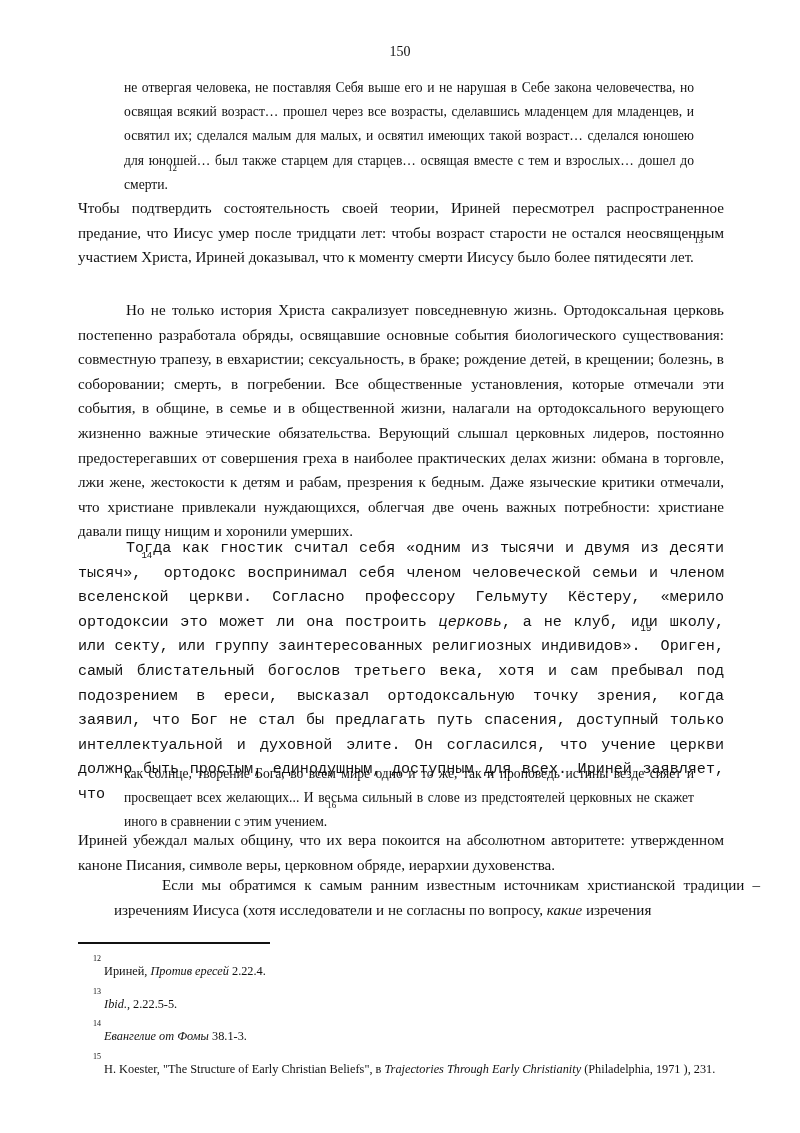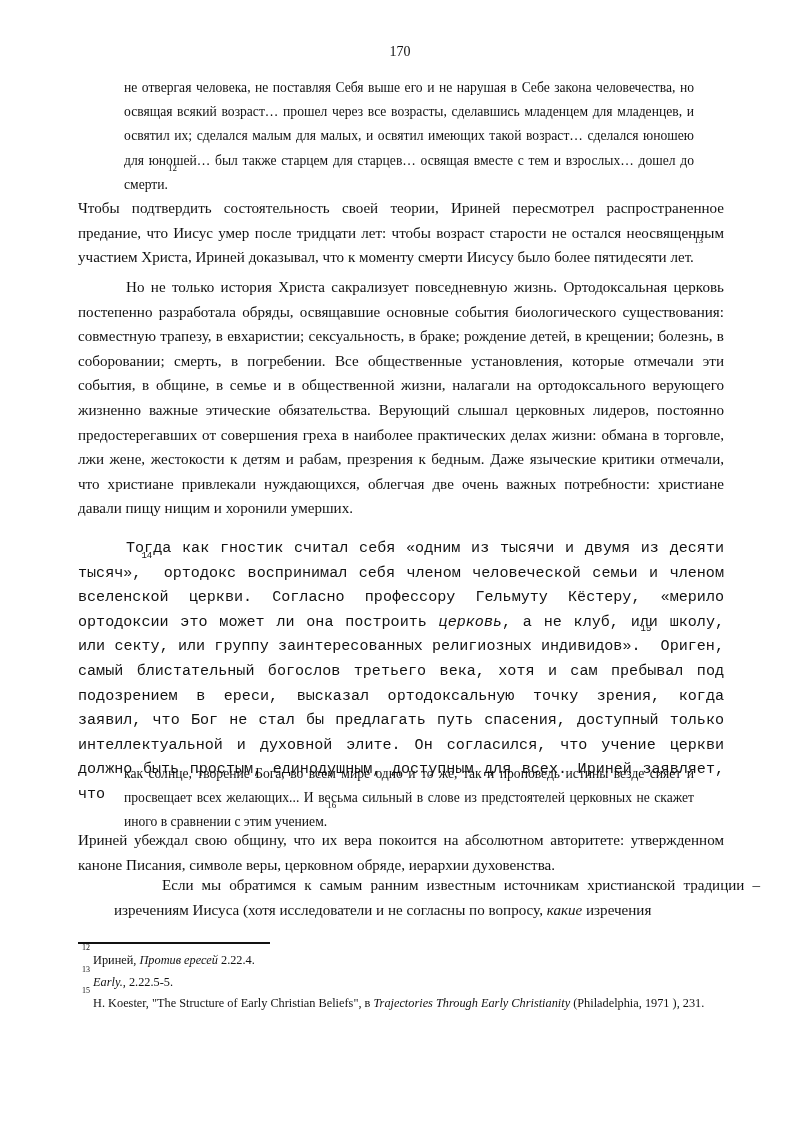--- a/index.html
+++ b/index.html
@@ -37,21 +37,21 @@
   .body-p {
     position: absolute;
     left: 78px;
     width: 646px;
     font-size: 15.1px;
     line-height: 24.6px;
     text-align: justify;
   }
   .indent { text-indent: 48px; }
   .p1 { top: 196px; }
-  .p2 { top: 275px; }
+  .p2 { top: 298px; }
   .p3 { top: 536px; font-family: Liberation Mono, monospace; }
   .p4 { top: 828px; }
   .p5 { top: 873px; margin-left: 36px; }
   sup {
     font-size: 9px;
     vertical-align: top;
     position: relative;
     top: -5px;
     line-height: 0;
   }
@@ -68,45 +68,46 @@
     top: 948px;
     left: 78px;
     width: 660px;
     font-size: 12.3px;
     line-height: 17.6px;
   }
   .fn sup {
     font-size: 8px;
     top: -4px;
   }
-  .fn { margin: 4px; }
+  .fn { margin: 15px; }
   i { font-style: italic; }
 </style>
 </head>
 <body>
 
 <div>
 
-  <div class="page-number">170</div>
+  <div class="page-number">150</div>
 
   <div class="quote quote-1"><span>не отвергая человека, не поставляя Себя выше его и не нарушая в Себе закона человечества, но освящая всякий возраст… прошел через все возрасты, сделавшись младенцем для младенцев, и освятил их; сделался малым для малых, и освятил имеющих такой возраст… сделался юношею для юношей… был также старцем для старцев… освящая вместе с тем и взрослых… дошел до смерти.</span><sup>12</sup></div>
 
   <div class="body-p p1"><span>Чтобы подтвердить состоятельность своей теории, Ириней пересмотрел распространенное предание, что Иисус умер после тридцати лет: чтобы возраст старости не остался неосвященным участием Христа, Ириней доказывал, что к моменту смерти Иисусу было более пятидесяти лет.</span><sup>13</sup></div>
 
   <div class="body-p indent p2"><span>Но не только история Христа сакрализует повседневную жизнь. Ортодоксальная церковь постепенно разработала обряды, освящавшие основные события биологического существования: совместную трапезу, в евхаристии; сексуальность, в браке; рождение детей, в крещении; болезнь, в соборовании; смерть, в погребении. Все общественные установления, которые отмечали эти события, в общине, в семье и в общественной жизни, налагали на ортодоксального верующего жизненно важные этические обязательства. Верующий слышал церковных лидеров, постоянно предостерегавших от совершения греха в наиболее практических делах жизни: обмана в торговле, лжи жене, жестокости к детям и рабам, презрения к бедным. Даже языческие критики отмечали, что христиане привлекали нуждающихся, облегчая две очень важных потребности: христиане давали пищу нищим и хоронили умерших.</span></div>
 
   <div class="body-p indent p3"><span>Тогда как гностик считал себя «одним из тысячи и двумя из десяти тысяч»,</span><sup>14</sup><span> ортодокс воспринимал себя членом человеческой семьи и членом вселенской церкви. Согласно профессору Гельмуту Кёстеру, «мерило ортодоксии это может ли она построить </span><i>церковь</i><span>, а не клуб, или школу, или секту, или группу заинтересованных религиозных индивидов».</span><sup>15</sup><span> Ориген, самый блистательный богослов третьего века, хотя и сам пребывал под подозрением в ереси, высказал ортодоксальную точку зрения, когда заявил, что Бог не стал бы предлагать путь спасения, доступный только интеллектуальной и духовной элите. Он согласился, что учение церкви должно быть простым, единодушным, доступным для всех. Ириней заявляет, что</span></div>
 
   <div class="quote quote-2"><span>как солнце, творение Бога, во всем мире одно и то же, так и проповедь истины везде сияет и просвещает всех желающих... И весьма сильный в слове из предстоятелей церковных не скажет иного в сравнении с этим учением.</span><sup>16</sup></div>
 
-  <div class="body-p p4"><span>Ириней убеждал свою общину, что их вера покоится на абсолютном авторитете: утвержденном каноне Писания, символе веры, церковном обряде, иерархии духовенства.</span></div>
+  <div class="body-p p4"><span>Ириней убеждал малых общину, что их вера покоится на абсолютном авторитете: утвержденном каноне Писания, символе веры, церковном обряде, иерархии духовенства.</span></div>
 
   <div class="body-p indent p5"><span>Если мы обратимся к самым ранним известным источникам христианской традиции – изречениям Иисуса (хотя исследователи и не согласны по вопросу, </span><i>какие</i><span> изречения</span></div>
 
   <div class="footnote-rule"></div>
 
   <div class="footnotes">
     <p class="fn"><sup>12</sup> <span>Ириней, </span><i>Против ересей</i><span> 2.22.4.</span></p>
-    <p class="fn"><sup>13</sup> <span></span><i>Early.</i><span>, 2.22.5-5.</span></p>
+    <p class="fn"><sup>13</sup> <span></span><i>Ibid.</i><span>, 2.22.5-5.</span></p>
+    <p class="fn"><sup>14</sup> <span></span><i>Евангелие от Фомы</i><span> 38.1-3.</span></p>
     <p class="fn"><sup>15</sup> <span>H. Koester, "The Structure of Early Christian Beliefs", в </span><i>Trajectories Through Early Christianity</i><span> (Philadelphia, 1971 ), 231.</span></p>
   </div>
 
 </div>
 
 </body></html>

